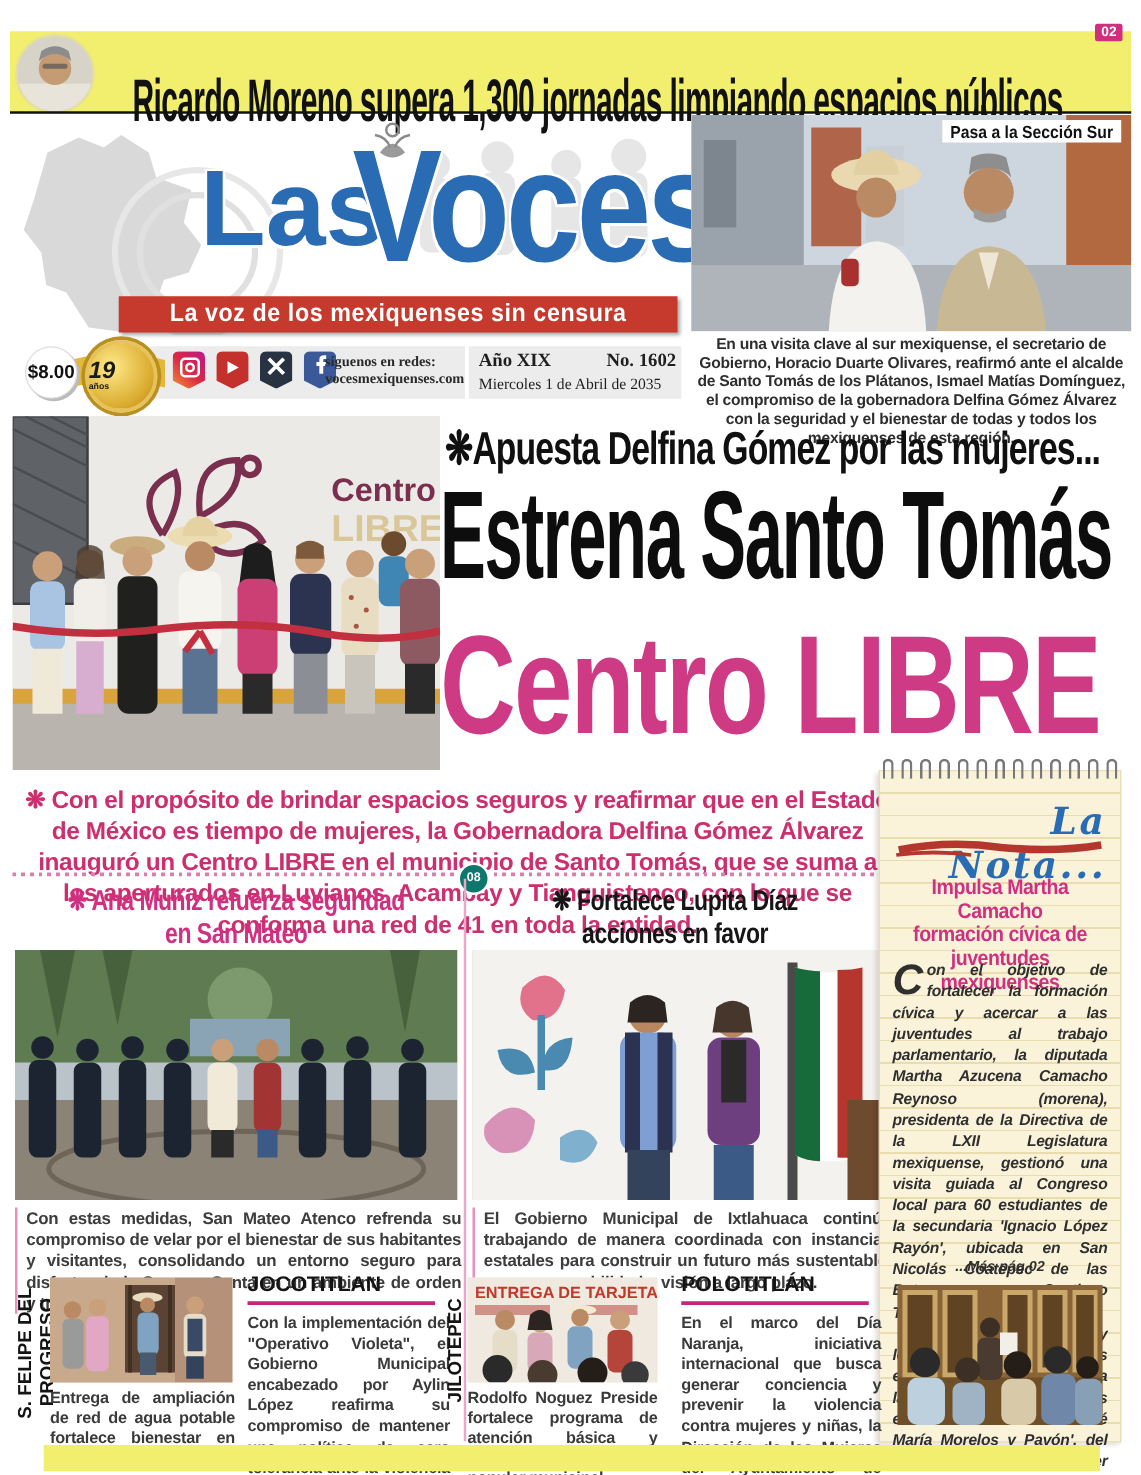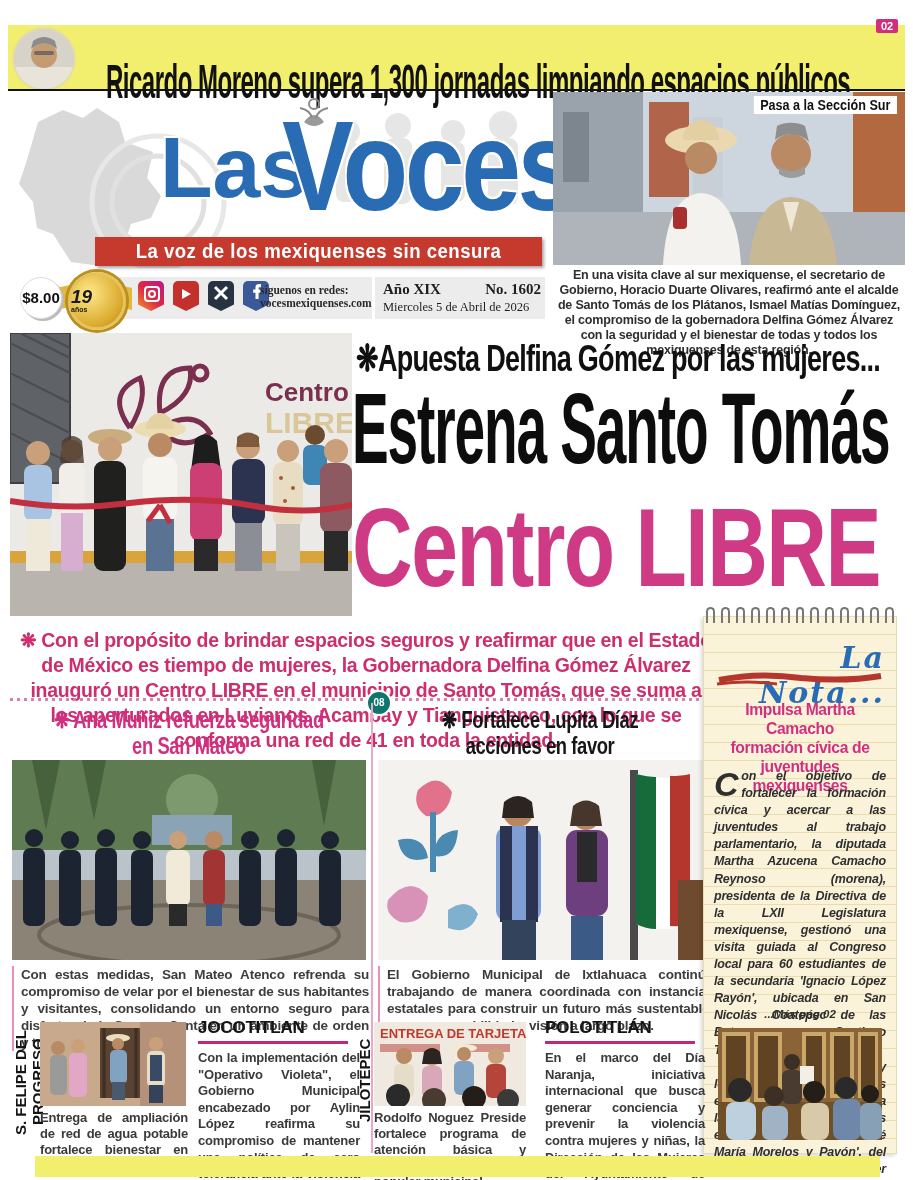--- a/index.html
+++ b/index.html
@@ -186,21 +186,21 @@
   <div class="abs follow">
     <div>síguenos en redes:</div>
     <div>vocesmexiquenses.com</div>
   </div>
   <div class="abs vdiv"></div>
   <div class="abs edition">
     <div class="ed-row">
       <span>Año XIX</span>
       <span>No. 1602</span>
     </div>
-    <div class="ed-date">Miercoles 5 de Abril de 2026</div>
+    <div class="ed-date">Miercoles 1 de Abril de 2035</div>
   </div>
 
   <div class="abs photo sec-photo">
     <svg width="352" height="173">
       <rect width="352" height="173" fill="#cdd6de"></rect>
       <rect x="0" y="0" width="90" height="120" fill="#9aa2ab"></rect>
       <rect x="10" y="20" width="26" height="70" fill="#7d858e"></rect>
       <rect x="96" y="10" width="40" height="95" fill="#b0654a"></rect>
       <rect x="140" y="25" width="30" height="80" fill="#c8cfd6"></rect>
       <rect x="300" y="0" width="52" height="173" fill="#b3693f"></rect>

